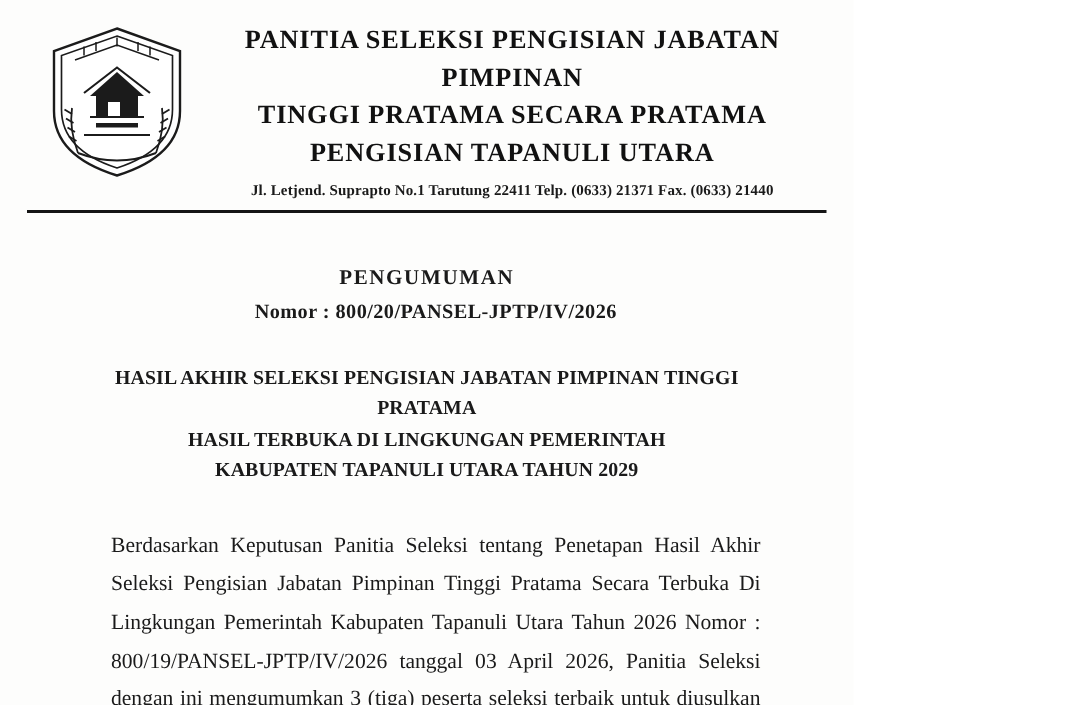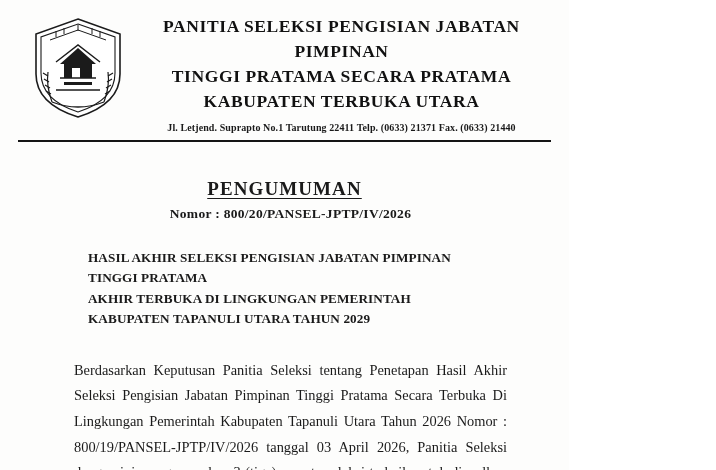--- a/index.html
+++ b/index.html
@@ -63,39 +63,39 @@
     border-bottom: 2px solid #151515;
   }
 
   
   .title-block {
     margin-top: 36px;
     text-align: center;
   }
   .t-pengumuman {
     font-weight: bold;
-    font-size: 19px;
+    font-size: 14px;
     letter-spacing: 1.1px;
-    text-decoration: underline;
     text-underline-offset: 3px;
   }
   .t-nomor {
     margin-top: 6px;
     font-weight: bold;
     font-size: 13.5px;
     letter-spacing: 0.3px;
     padding-left: 12px;
   }
   .subtitle-block {
     margin-top: 26px;
+    text-align: center;
     font-weight: bold;
     font-size: 13.2px;
     line-height: 1.55;
     letter-spacing: 0.1px;
-    padding: 0 88px;
+    padding: 0 60px;
   }
 
   
   .body-block {
     margin: 28px 44px 0 56px;
     font-size: 14.4px;
     line-height: 1.78;
     text-align: justify;
     text-justify: inter-word;
   }
@@ -152,35 +152,35 @@
         </g>
         <g fill="#1b1b1b">
           <rect x="34" y="66" width="28" height="3"></rect>
         </g>
       </svg>
     </div>
 
     <div class="head-text">
       <div class="head-line">PANITIA SELEKSI PENGISIAN JABATAN PIMPINAN</div>
       <div class="head-line">TINGGI PRATAMA SECARA PRATAMA</div>
-      <div class="head-line">KABUPATEN TERBUKA UTARA</div>
+      <div class="head-line">PENGISIAN TAPANULI UTARA</div>
       <div class="head-address">Jl. Letjend. Suprapto No.1 Tarutung 22411 Telp. (0633) 21371 Fax. (0633) 21440</div>
     </div>
   </div>
 
   <div class="rule"></div>
 
   <div class="title-block">
     <div class="t-pengumuman">PENGUMUMAN</div>
     <div class="t-nomor">Nomor : 800/20/PANSEL-JPTP/IV/2026</div>
   </div>
 
   <div class="subtitle-block">
     <div>HASIL AKHIR SELEKSI PENGISIAN JABATAN PIMPINAN TINGGI PRATAMA</div>
-    <div>AKHIR TERBUKA DI LINGKUNGAN PEMERINTAH</div>
+    <div>HASIL TERBUKA DI LINGKUNGAN PEMERINTAH</div>
     <div>KABUPATEN TAPANULI UTARA TAHUN 2029</div>
   </div>
 
   <div class="body-block">
     <p class="indent">Berdasarkan Keputusan Panitia Seleksi tentang Penetapan Hasil Akhir Seleksi Pengisian Jabatan Pimpinan Tinggi Pratama Secara Terbuka Di Lingkungan Pemerintah Kabupaten Tapanuli Utara Tahun 2026 Nomor : 800/19/PANSEL-JPTP/IV/2026 tanggal 03 April 2026, Panitia Seleksi dengan ini mengumumkan 3 (tiga) peserta seleksi terbaik untuk diusulkan menjadi Calon Pimpinan Tinggi Pratama mengisi 16 (enam belas) jabatan yang lowong, yaitu sebagai berikut :</p>
     <p class="body-next clipped">1.  Kepala Dinas Pendidikan Tingkat Pertama</p>
   </div>
 
 </div>
 

